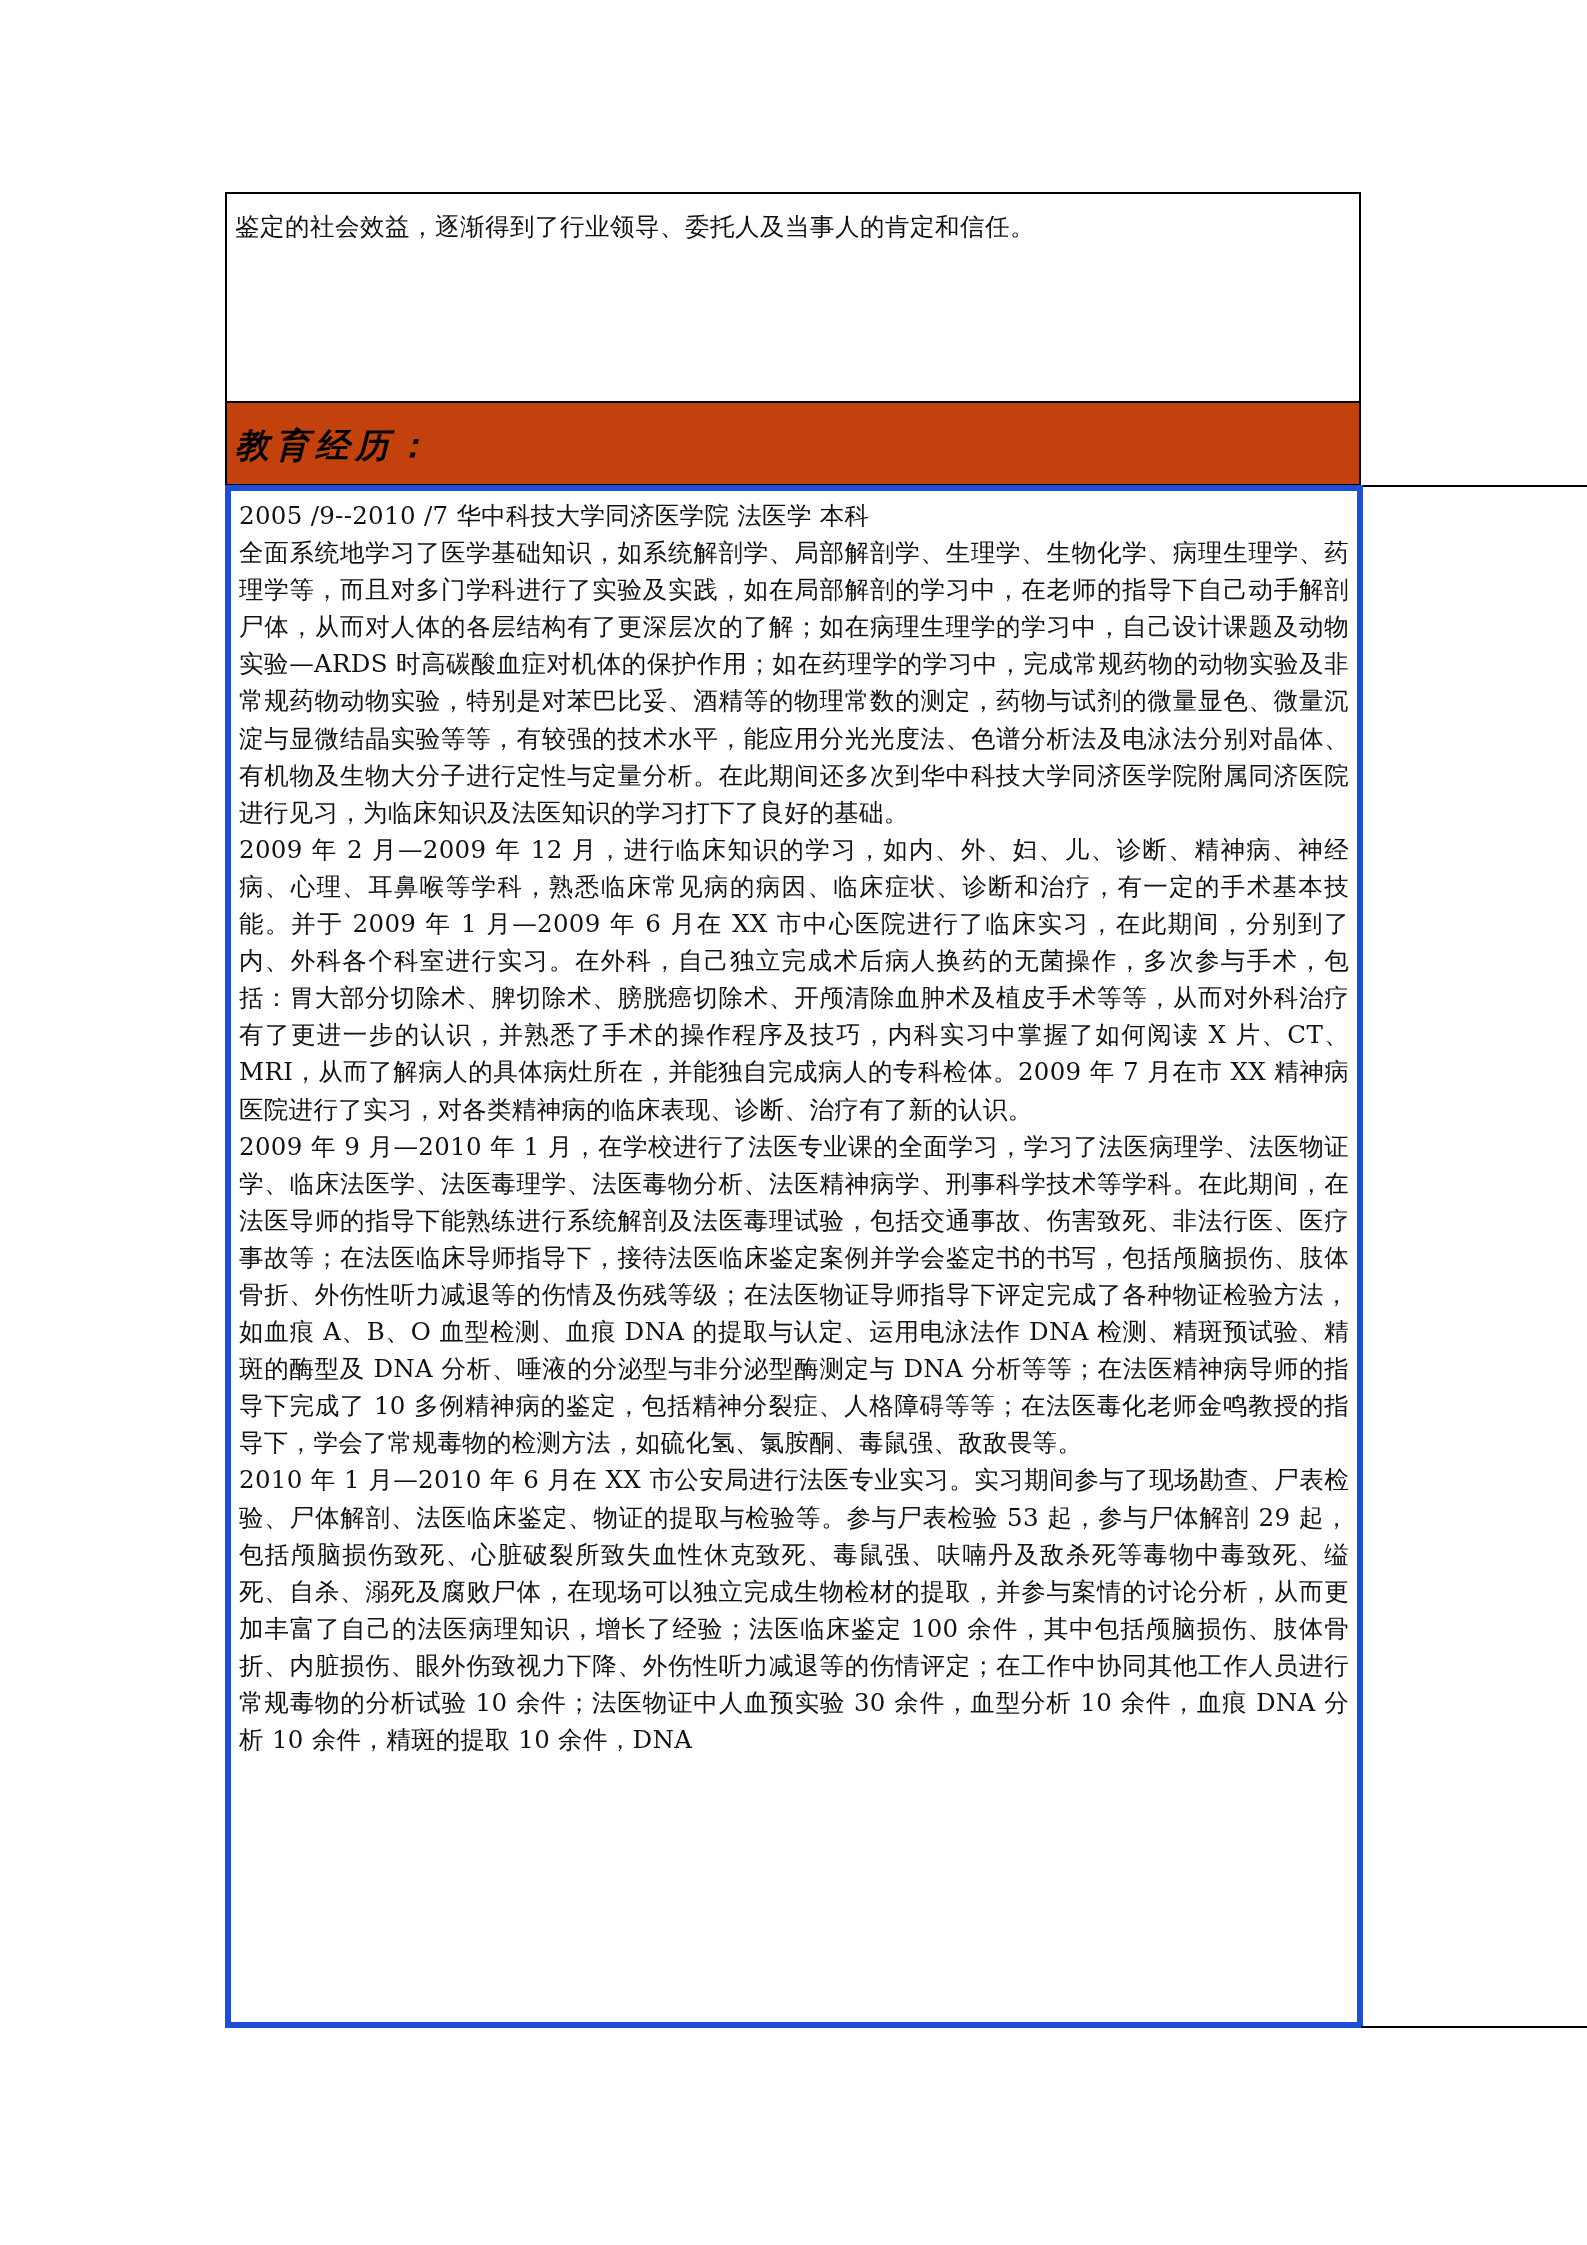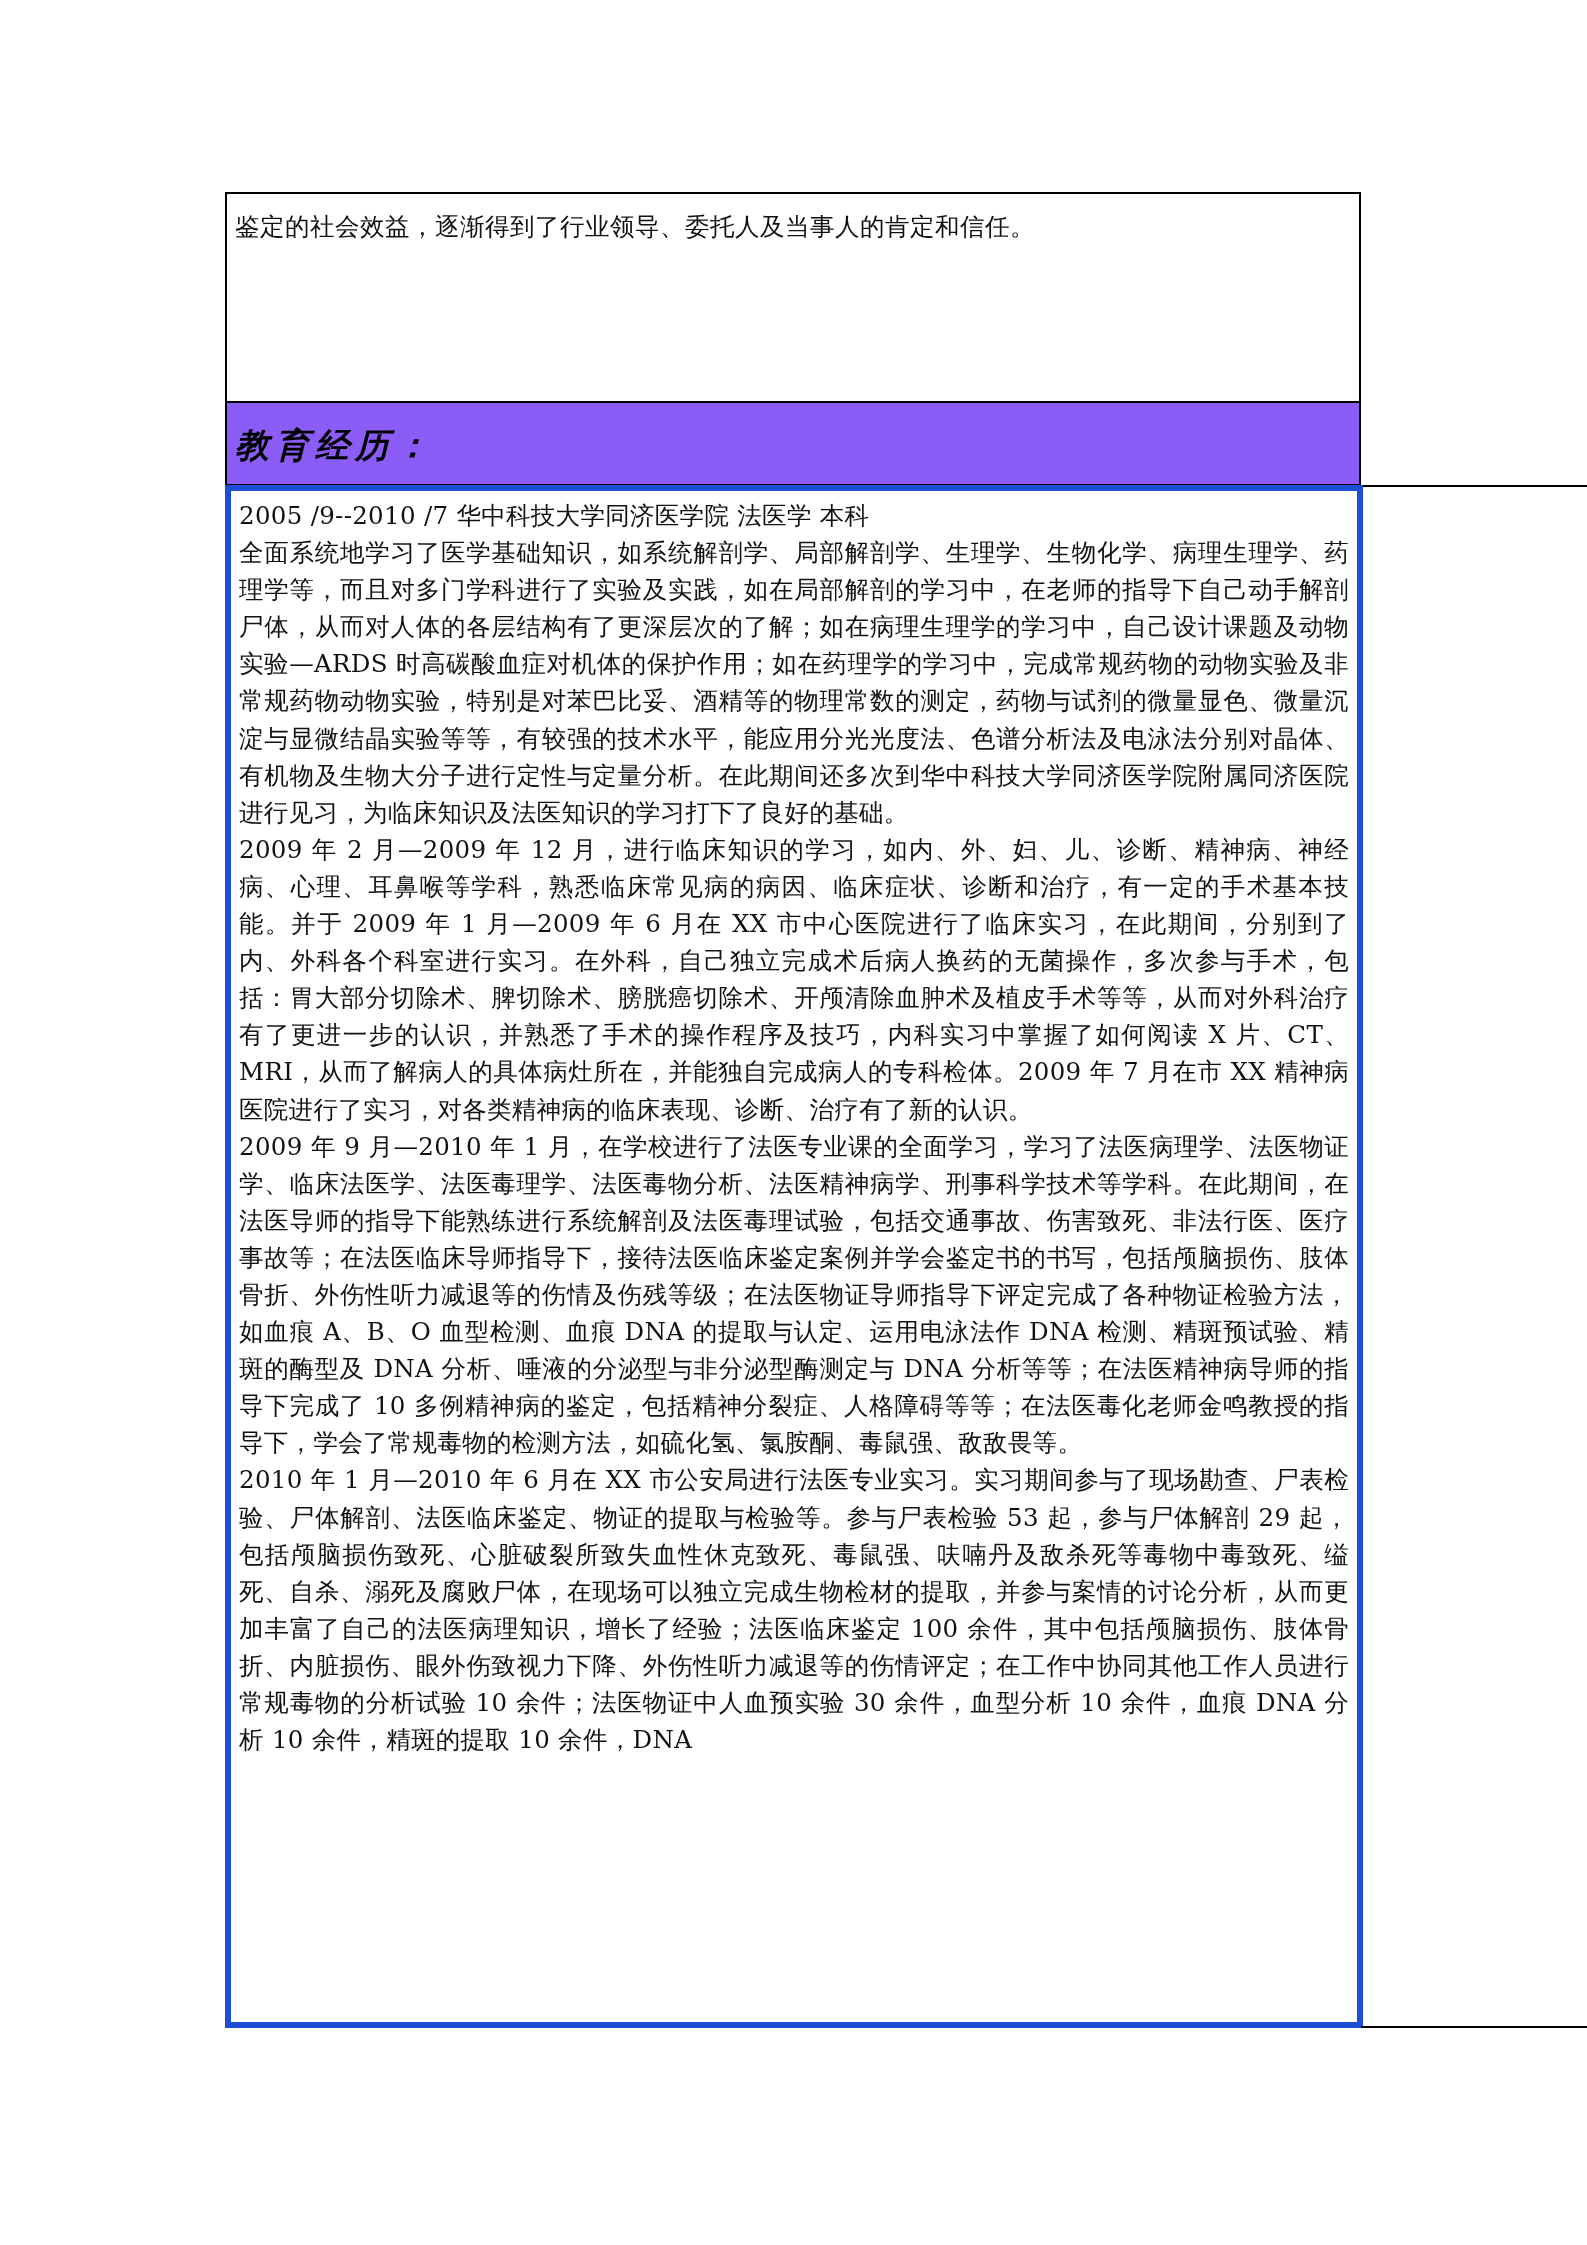--- a/index.html
+++ b/index.html
@@ -7,21 +7,21 @@
          font-family: "DejaVu Serif", "Liberation Serif", serif; color: #111; }
   .page { position: absolute; left: 0; top: 0; width: 1587px; height: 2245px; }
 
   
   .cell-top { position: absolute; left: 225px; top: 192px; width: 1136px; height: 209px;
               border: 2px solid #000; border-bottom: none; box-sizing: border-box; }
   .cell-top p { margin: 0; padding: 14px 0 0 8px; font-size: 24.5px; line-height: 38px; letter-spacing: 0.5px; }
 
   
   .hdr { position: absolute; left: 225px; top: 401px; width: 1136px; height: 85px;
-         background: #8b5cf6; border: 2px solid #000; box-sizing: border-box; }
+         background: #c2410c; border: 2px solid #000; box-sizing: border-box; }
   .hdr span { position: absolute; left: 8px; top: 20px; font-size: 34px; font-weight: bold;
               font-style: italic; letter-spacing: 6px; color: #000;
               font-family: "DejaVu Serif", serif; }
 
   
   .line-right-top { position: absolute; left: 1361px; top: 485px; width: 226px; height: 2px; background: #000; }
   .line-right-bottom { position: absolute; left: 1361px; top: 2026px; width: 226px; height: 2px; background: #000; }
 
   
   .cell-body { position: absolute; left: 225px; top: 485px; width: 1138px; height: 1543px;

